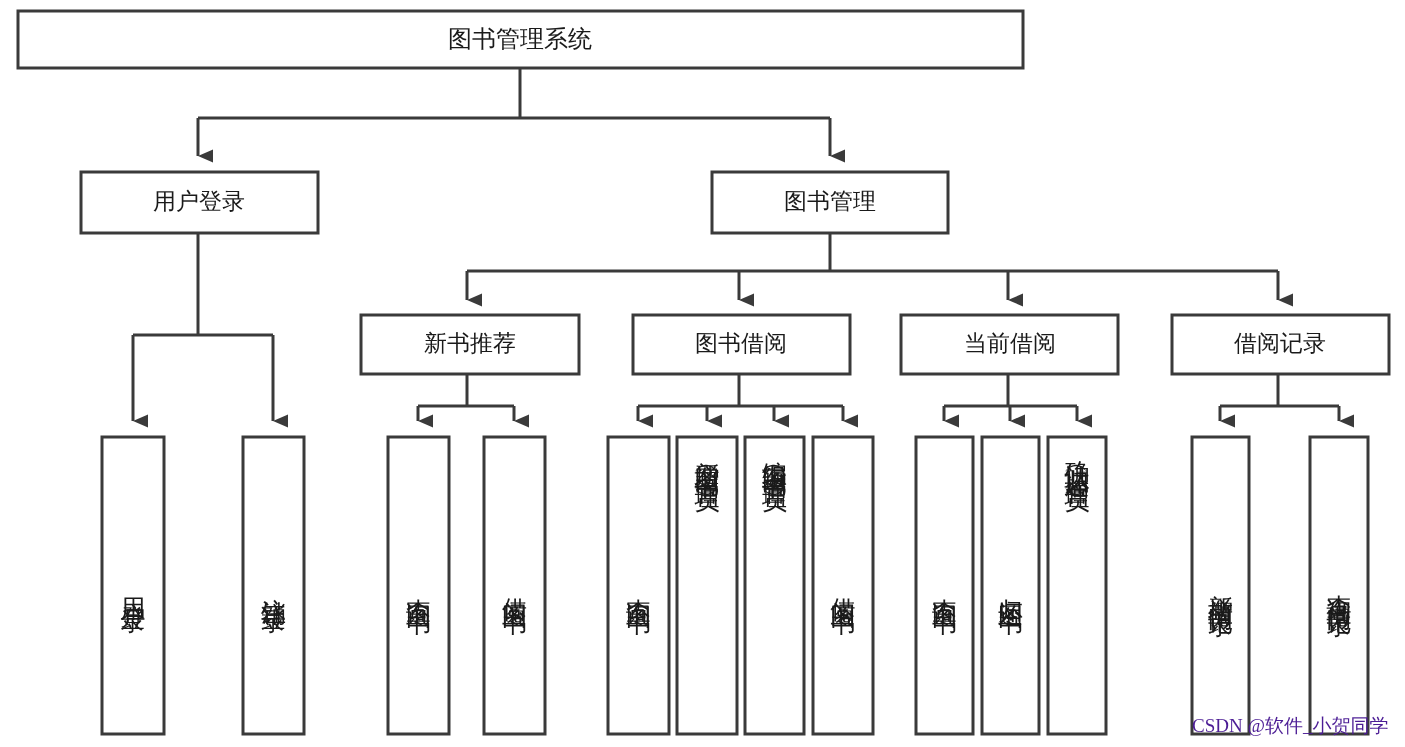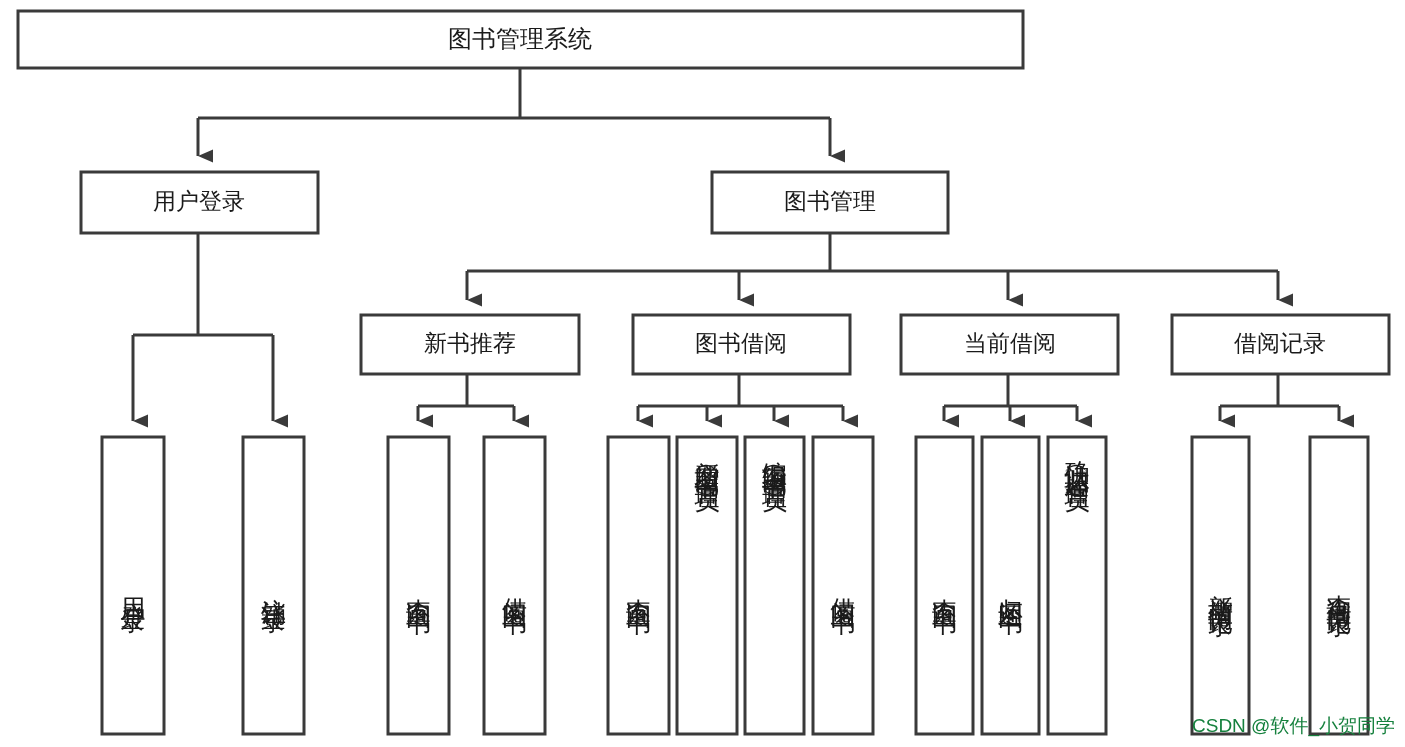--- a/index.html
+++ b/index.html
@@ -64,23 +64,23 @@
     font-size: 25px;
     line-height: 1;
     letter-spacing: 4px;
     color: #1a1a1a;
     white-space: nowrap;
   }
   .watermark {
     position: absolute;
     left: 1192px;
     top: 713px;
-    font-family: Liberation Sans, sans-serif;
+    font-family: Liberation Serif, serif;
     font-size: 19px;
-    color: #15803d;
+    color: #4c1d95;
     white-space: nowrap;
     pointer-events: none;
   }
 </style>
 </head>
 <body>
 
 <svg id="diagram" viewBox="0 0 1405 747">
   <defs>
     <marker id="arrowdown" markerWidth="14" markerHeight="16" refX="7" refY="15" orient="auto" markerUnits="userSpaceOnUse">

